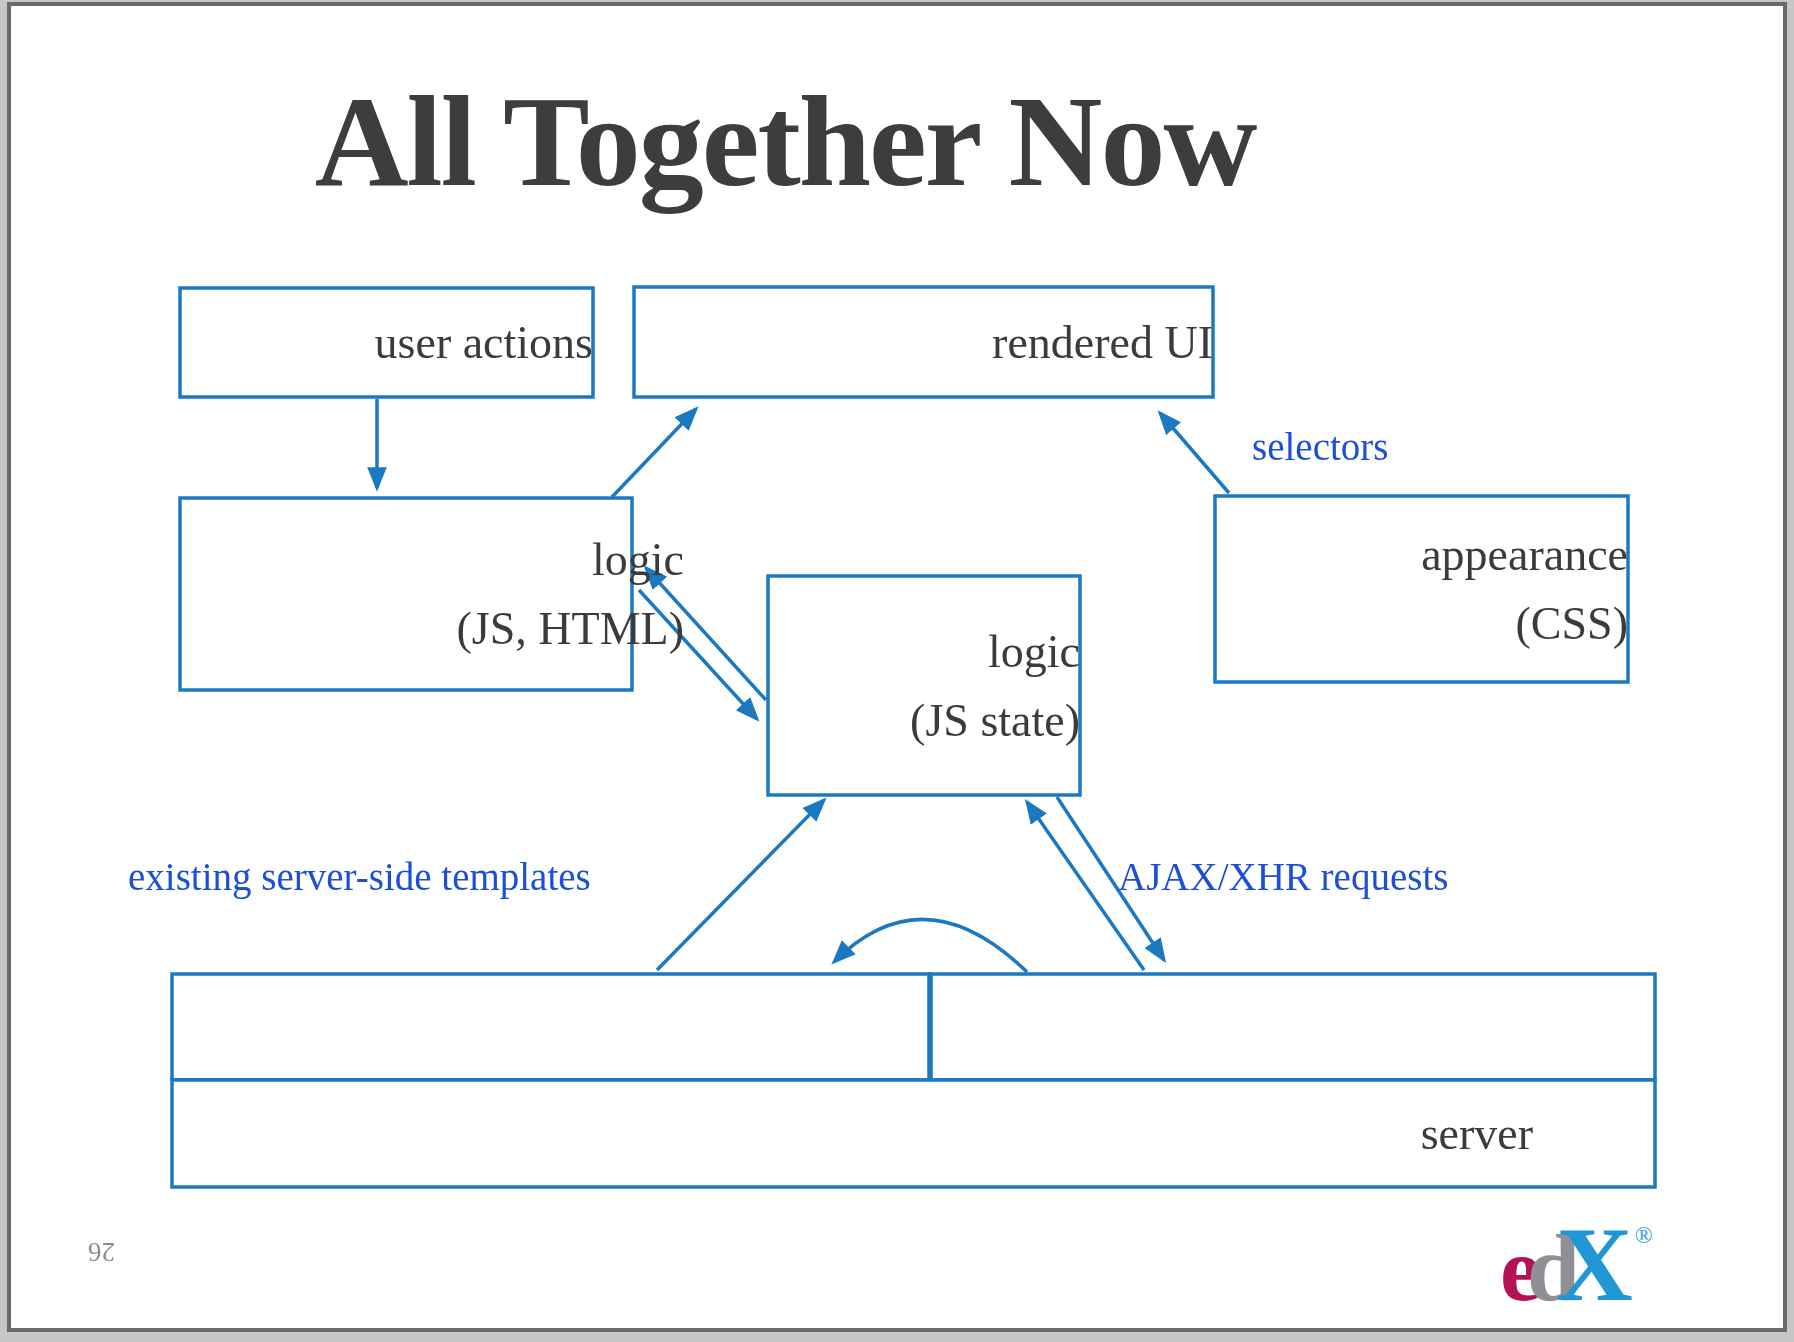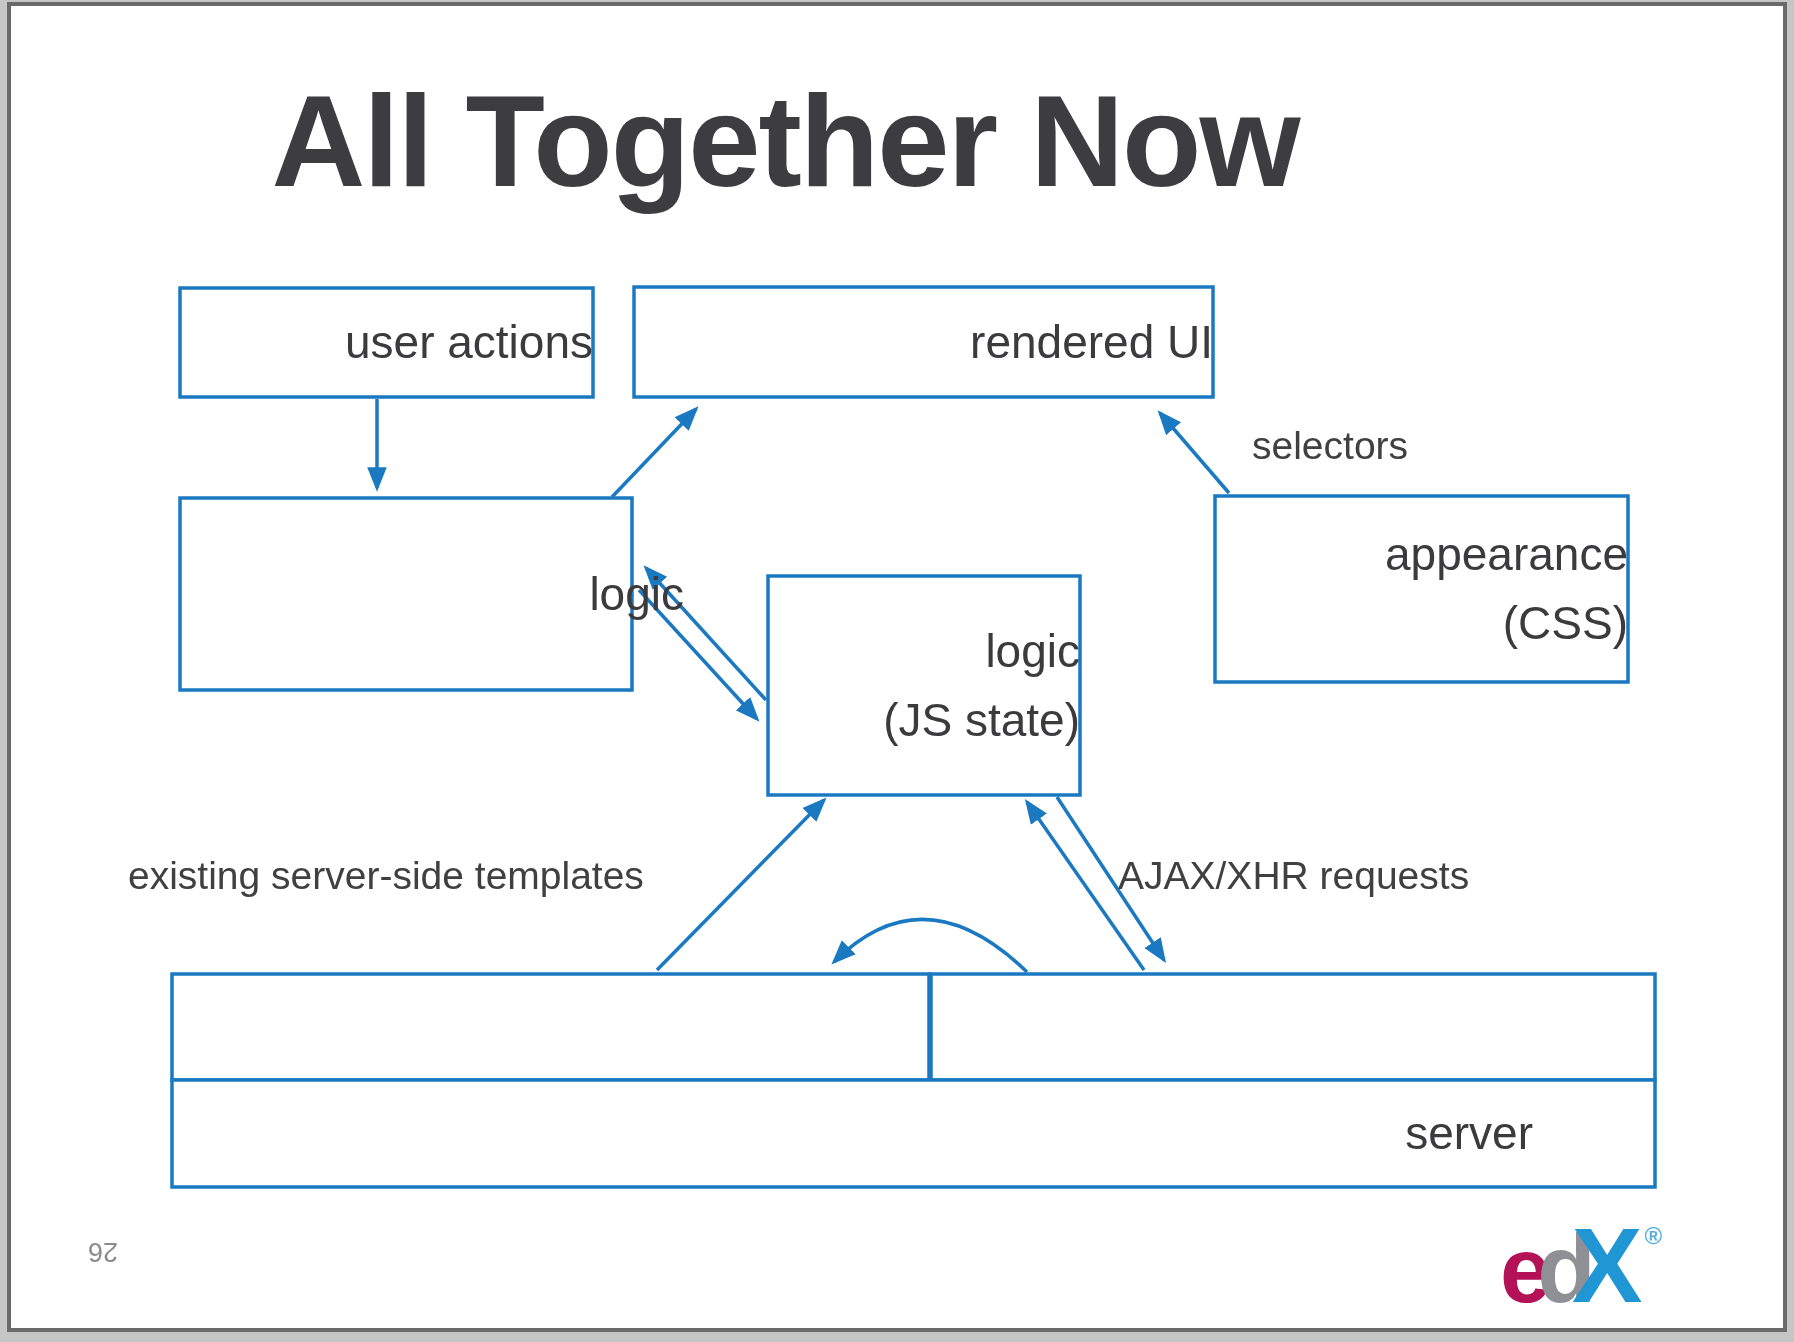--- a/index.html
+++ b/index.html
@@ -1,26 +1,26 @@
 <!DOCTYPE html>
 <html><head>
 <meta charset="utf-8">
 <style>
   html,body{margin:0;padding:0}
   .page{position:relative;width:1794px;height:1342px;background:#c6c6c6;
-        font-family:Liberation Sans, sans-serif;overflow:hidden}
+        font-family:Liberation Serif, serif;overflow:hidden}
   .slide{position:absolute;left:7px;top:2px;width:1780px;height:1330px;
          background:#ffffff;border:4px solid #6a6a6a;box-sizing:border-box}
   .diagram{position:absolute;left:0;top:0}
   .title{position:absolute;left:235px;top:66px;width:1100px;text-align:center;
          font-size:130px;font-weight:bold;letter-spacing:-2px;color:#3d3d3f}
   .lbl{position:absolute;display:flex;flex-direction:column;align-items:flex-end;
        justify-content:center;color:#3b3b3d;font-size:46px;line-height:1.5;
        text-align:center;box-sizing:border-box}
-  .tag{position:absolute;font-size:39px;color:#404040;white-space:nowrap}
+  .tag{position:absolute;font-size:39px;color:#1d4ed8;white-space:nowrap}
   .logo{position:absolute;left:1500px;top:1212px;display:flex;align-items:baseline;
         font-weight:bold}
   .logo .e{font-size:92px;line-height:1;color:#b31257}
   .logo .d{font-size:96px;line-height:1;color:#8f9096;margin-left:-14px}
   .logo .x{font-size:106px;line-height:1;color:#2096d5;margin-left:-24px}
   .logo .r{font-size:24px;color:#56aede;margin-left:2px;align-self:flex-start;margin-top:10px}
   .pagenum{position:absolute;left:88px;top:1236px;font-size:27px;color:#8b8b8b;
            transform:rotate(180deg)}
 </style>
 </head>
@@ -66,20 +66,21 @@
   <div class="lbl" style="left:180px;top:288px;width:413px;height:109px">
     <span>user actions</span>
   </div>
 
   <div class="lbl" style="left:634px;top:287px;width:579px;height:110px">
     <span>rendered UI</span>
   </div>
 
   <div class="lbl" style="left:180px;top:498px;width:504px;height:192px">
     <span>logic</span>
+    <span>(JS, HTML)</span>
   </div>
 
   <div class="lbl" style="left:768px;top:576px;width:312px;height:219px">
     <span>logic</span>
     <span>(JS state)</span>
   </div>
 
   <div class="lbl" style="left:1215px;top:496px;width:413px;height:186px">
     <span>appearance</span>
     <span>(CSS)</span>

